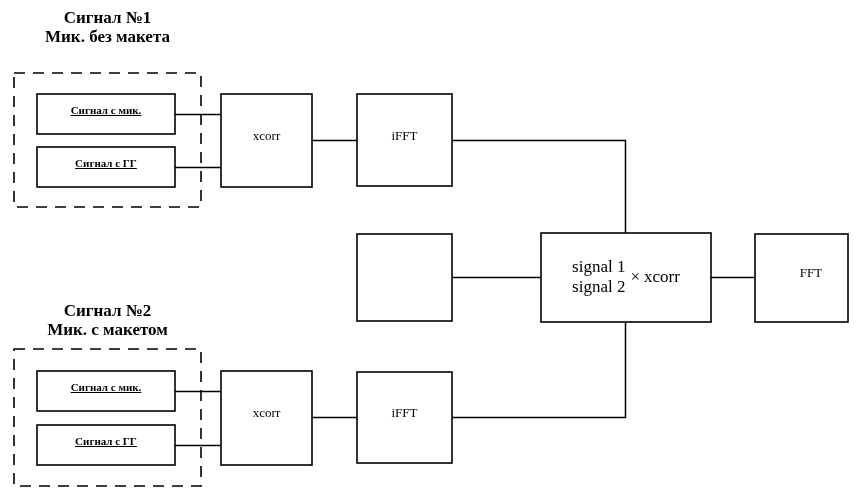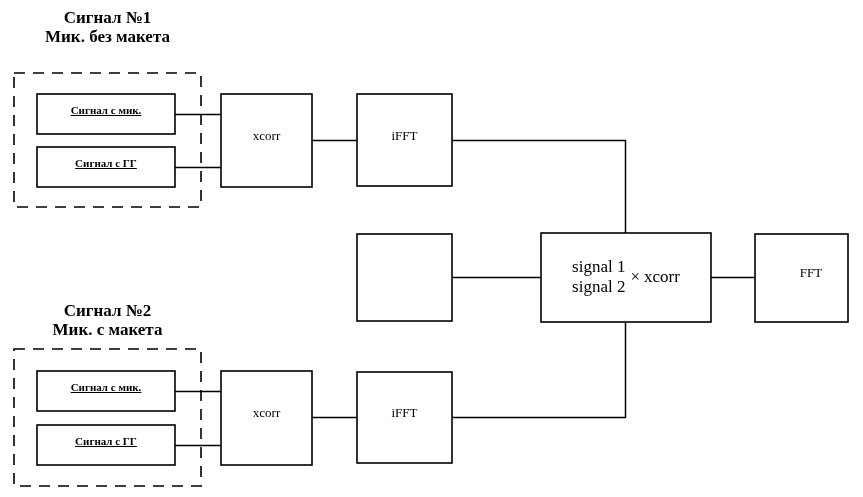--- a/index.html
+++ b/index.html
@@ -153,21 +153,21 @@
       <span style="display:block;">signal 2</span>
     </span>
     <span class="frac-times">×</span>
     <span class="frac-mask">xcorr</span>
   </div>
 
   <div class="lbl box-label" style="left:755px; top:266px; width:112px;">FFT</div>
 
   <div class="lbl group-title" style="left:14px; top:289px; width:187px;margin-top:12px;">
     <div>Сигнал №2</div>
-    <div>Мик. с макета</div>
+    <div>Мик. с макетом</div>
   </div>
 
   <div class="lbl small-box-label" style="left:37px; top:381px; width:138px;">Сигнал с мик.</div>
   <div class="lbl small-box-label" style="left:37px; top:435px; width:138px;">Сигнал с ГГ</div>
 
   <div class="lbl box-label" style="left:221px; top:406px; width:91px;">xcorr</div>
 
   <div class="lbl box-label" style="left:357px; top:406px; width:95px;">iFFT</div>
 
 </div>

